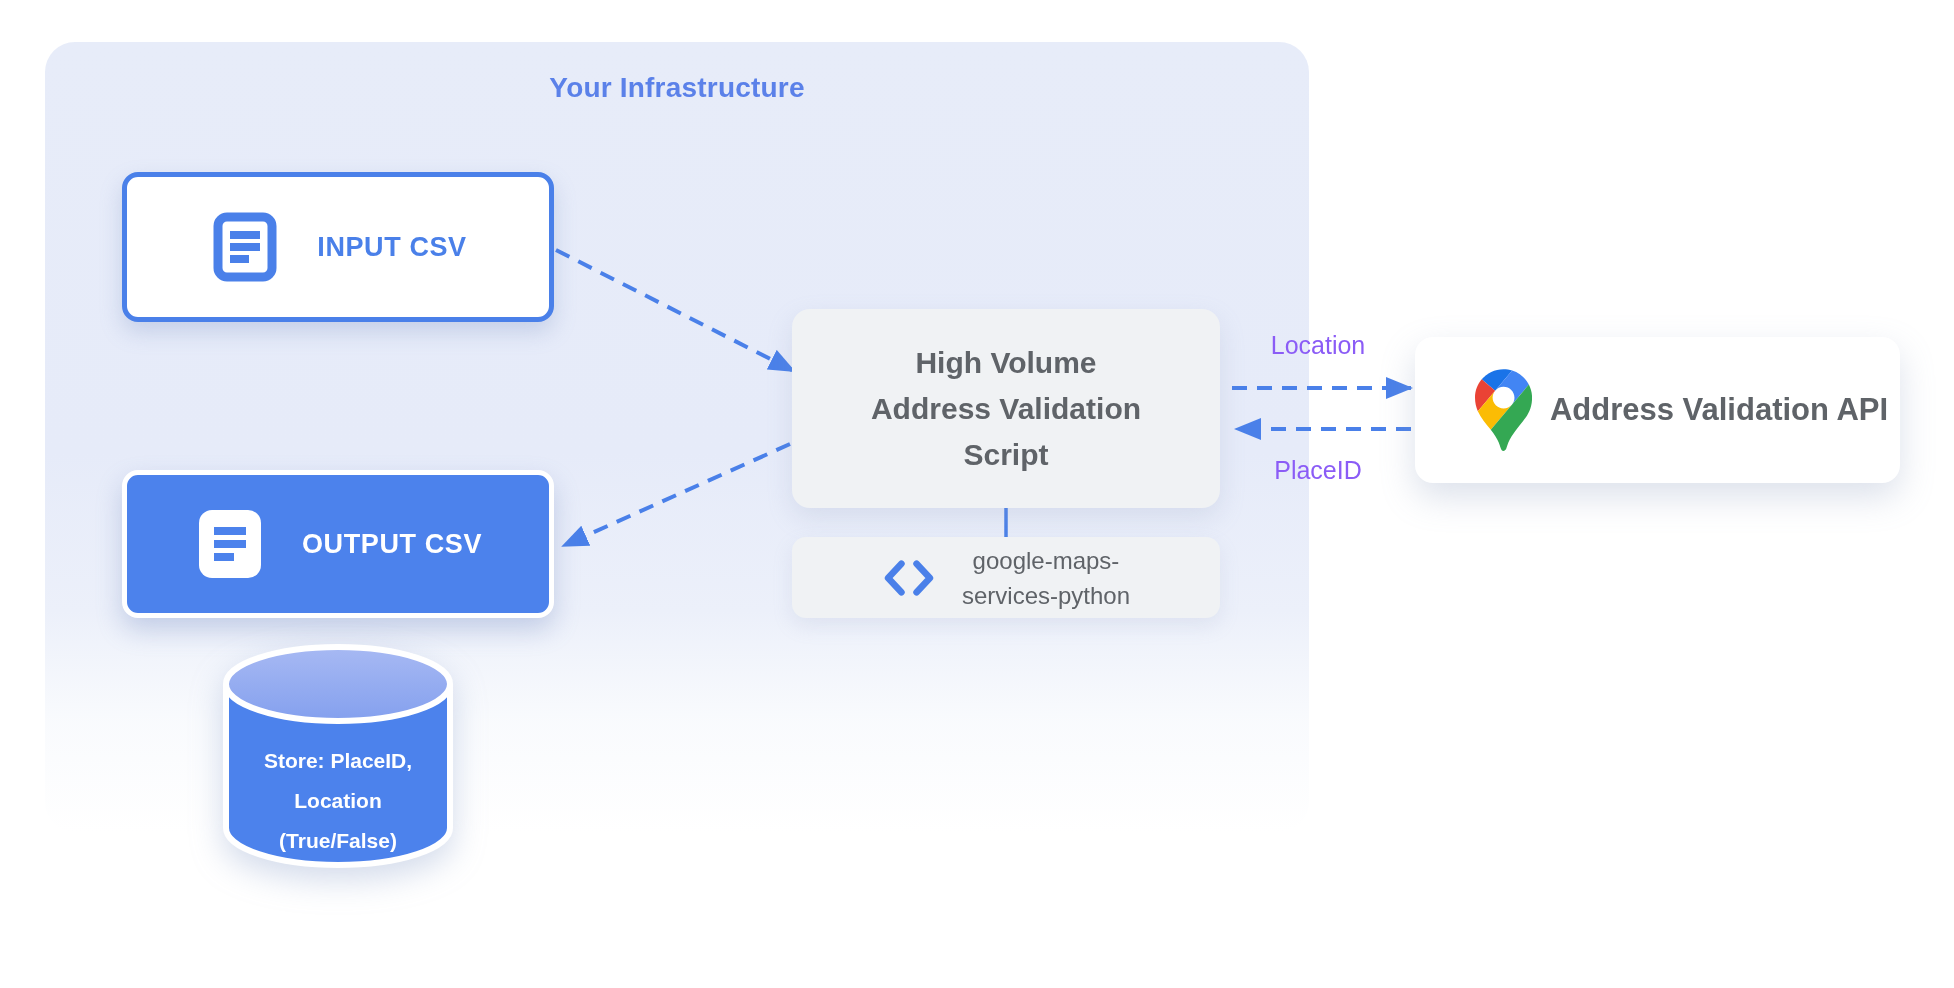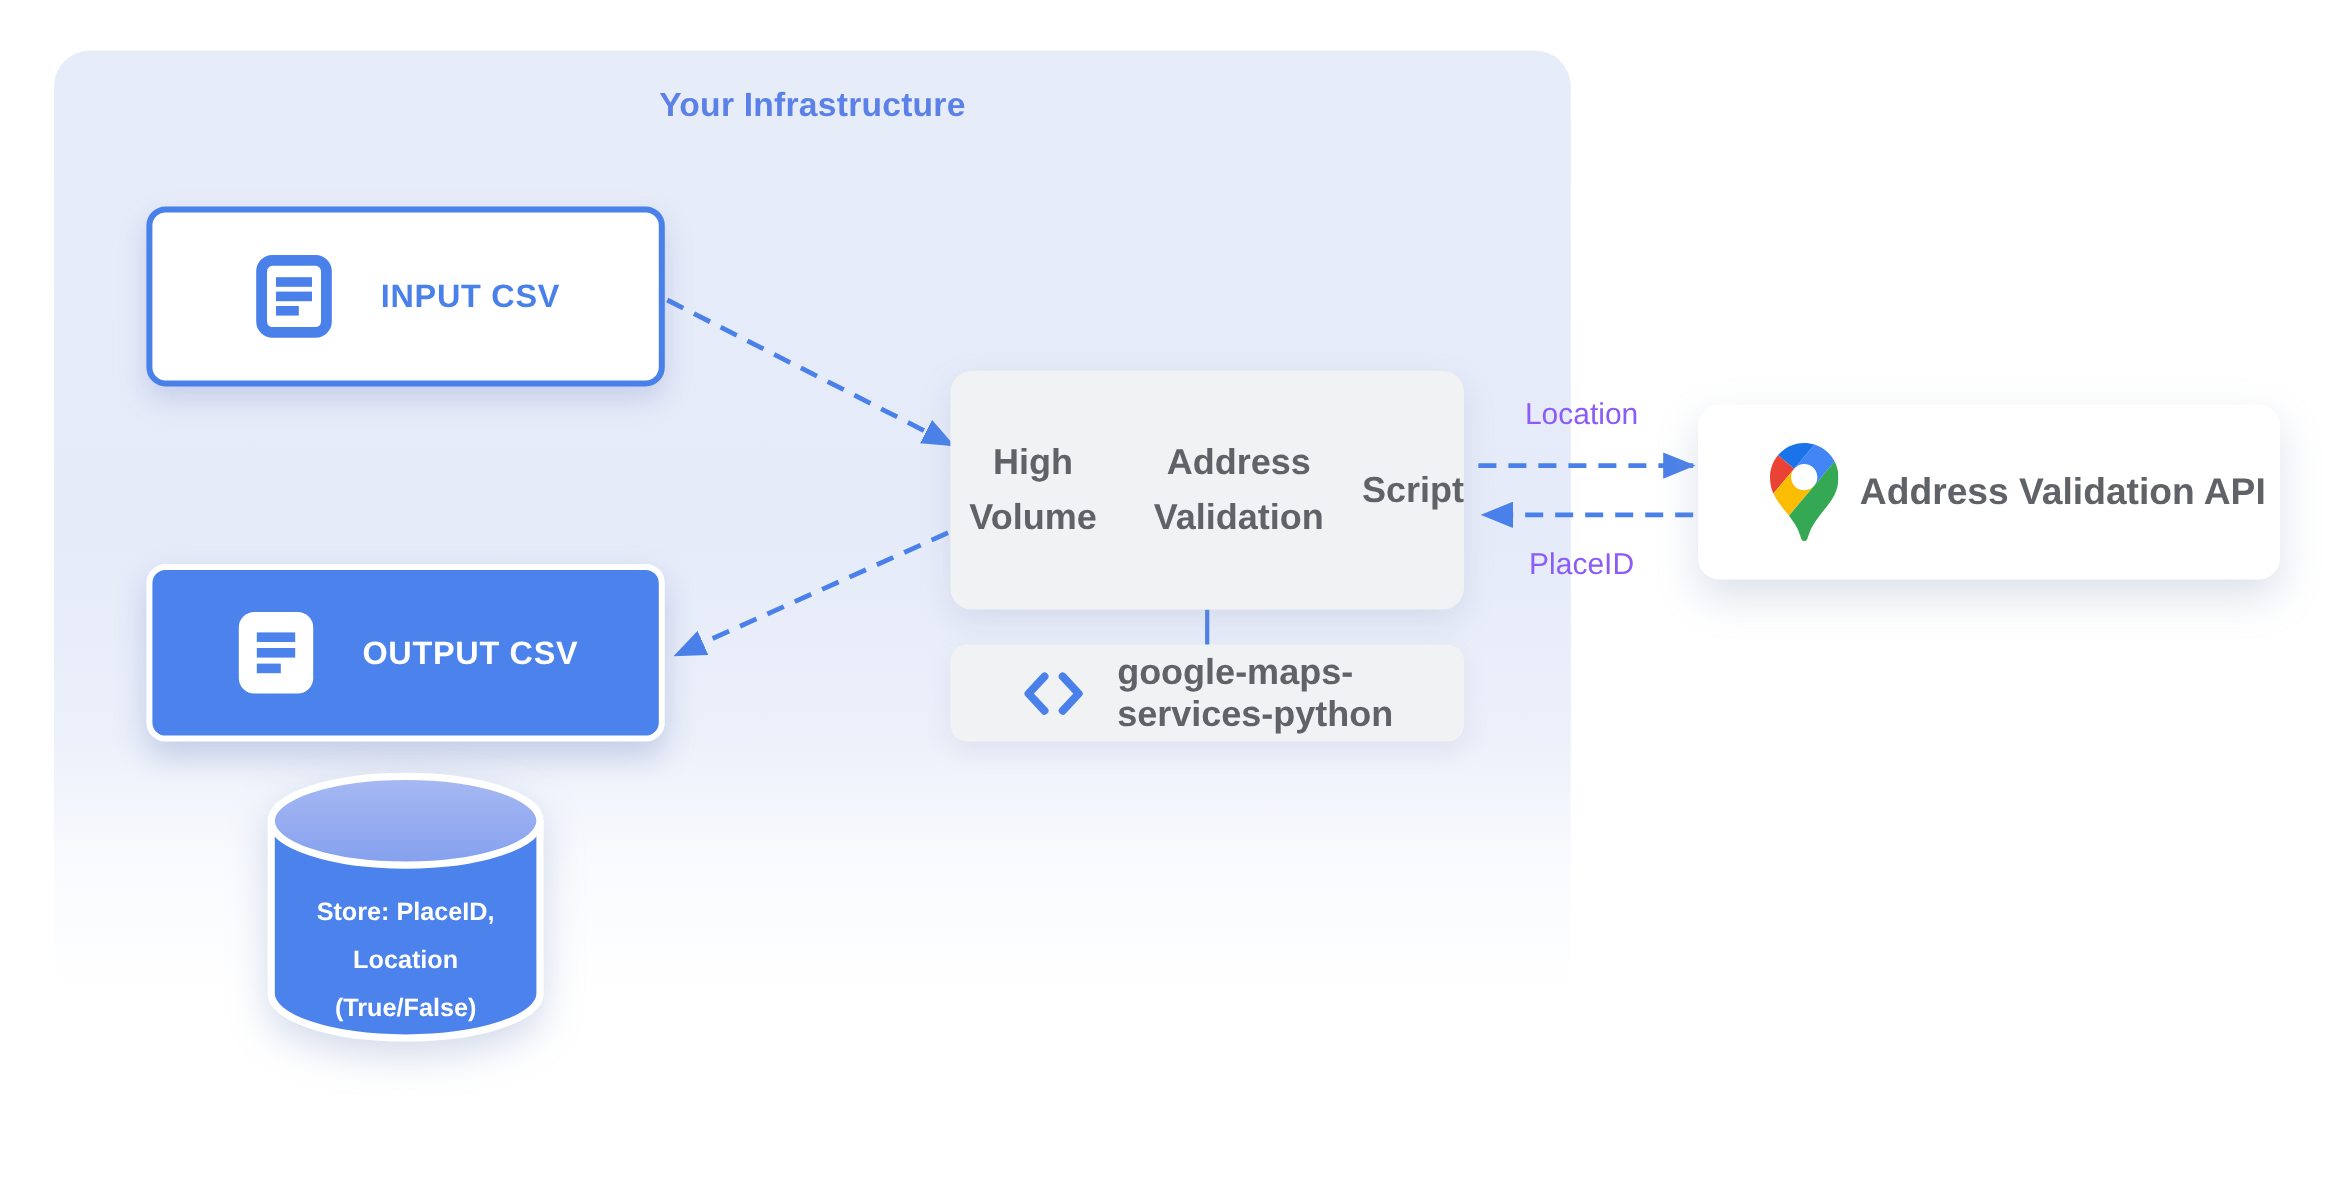--- a/index.html
+++ b/index.html
@@ -104,21 +104,21 @@
 
   
   .script-box {
     position: absolute;
     left: 792px; top: 309px;
     width: 428px; height: 199px;
     background: #f0f2f4;
     border-radius: 18px;
     box-shadow: 0 10px 26px rgba(140,155,190,0.20);
     display: flex;
-    flex-direction: row;
+    flex-direction: column;
     align-items: center;
     justify-content: center;
     color: #5f6368;
     font-size: 30px;
     font-weight: 700;
     line-height: 46px;
     text-align: center;
   }
   .library-box {
     position: absolute;
@@ -127,24 +127,24 @@
     background: #f0f2f4;
     border-radius: 14px;
     box-shadow: 0 8px 20px rgba(140,155,190,0.16);
     display: flex;
     align-items: center;
     justify-content: center;
     gap: 26px;
   }
   .library-text {
     color: #5f6368;
-    font-size: 30px;
-    font-weight: 700;
+    font-size: 24px;
+    font-weight: 400;
     line-height: 35px;
-    text-align: left;
+    text-align: center;
   }
   .library-text span { display: block; }
 
   
   .api-box {
     position: absolute;
     left: 1415px; top: 337px;
     width: 437px; height: 146px;
     background: #ffffff;
     border-radius: 18px;

